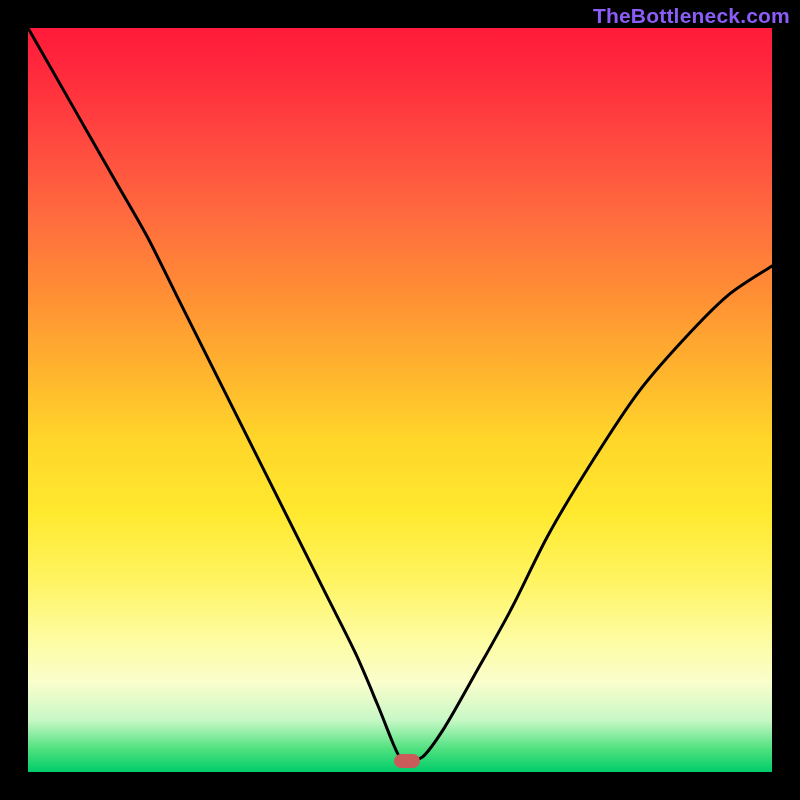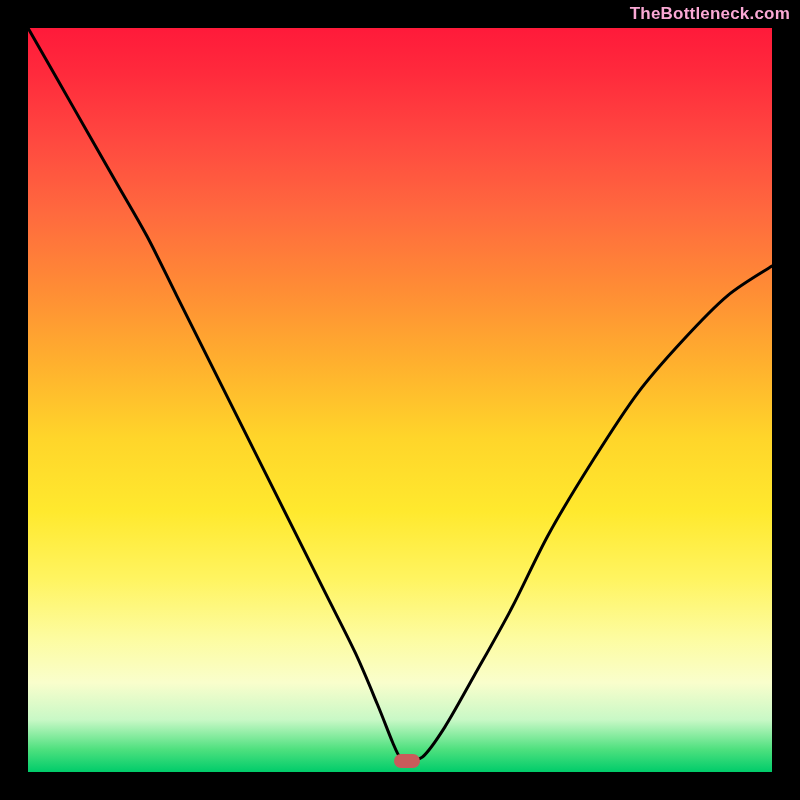--- a/index.html
+++ b/index.html
@@ -54,22 +54,22 @@
     width: 26px;
     height: 14px;
     border-radius: 7px;
     background: #c95b5b;
     transform: translate(-50%, -50%);
   }
   .watermark {
     position: absolute;
     top: 4px;
     right: 10px;
-    color: #f9a8d4;
-    font-size: 17px;
+    color: #8b5cf6;
+    font-size: 21px;
     font-weight: 600;
     letter-spacing: 0.2px;
   }
 </style>
 </head>
 <body>
 
 <div class="frame">
   <div class="watermark">TheBottleneck.com</div>
 

